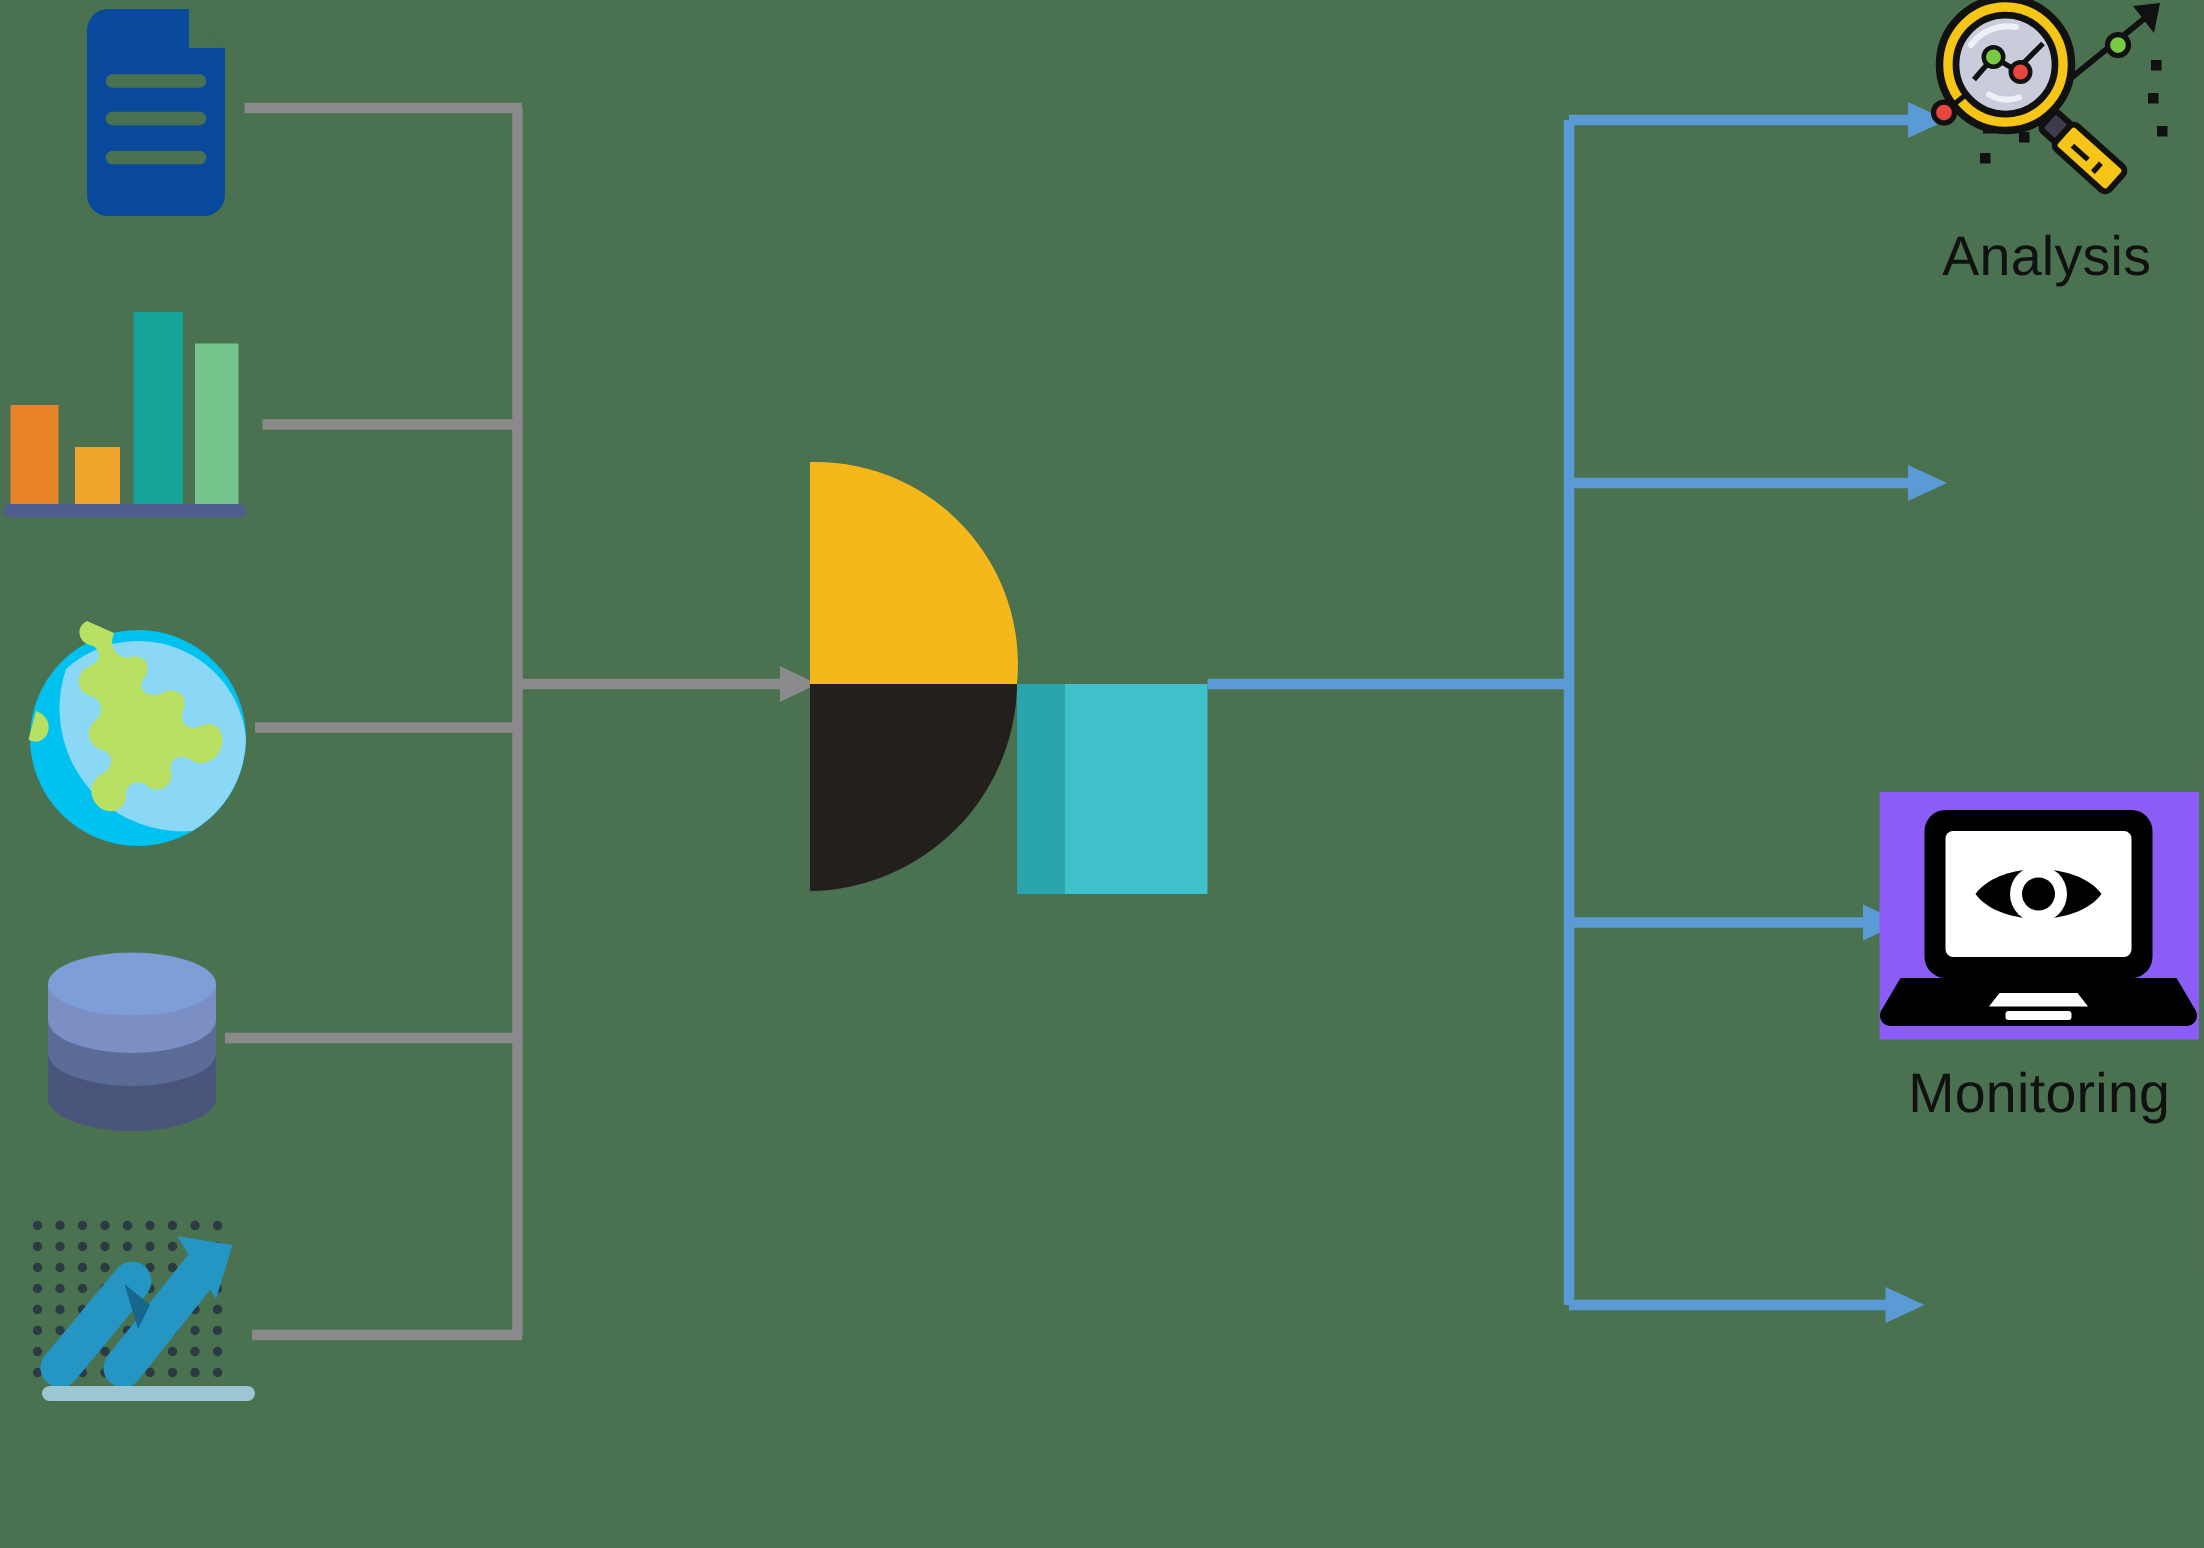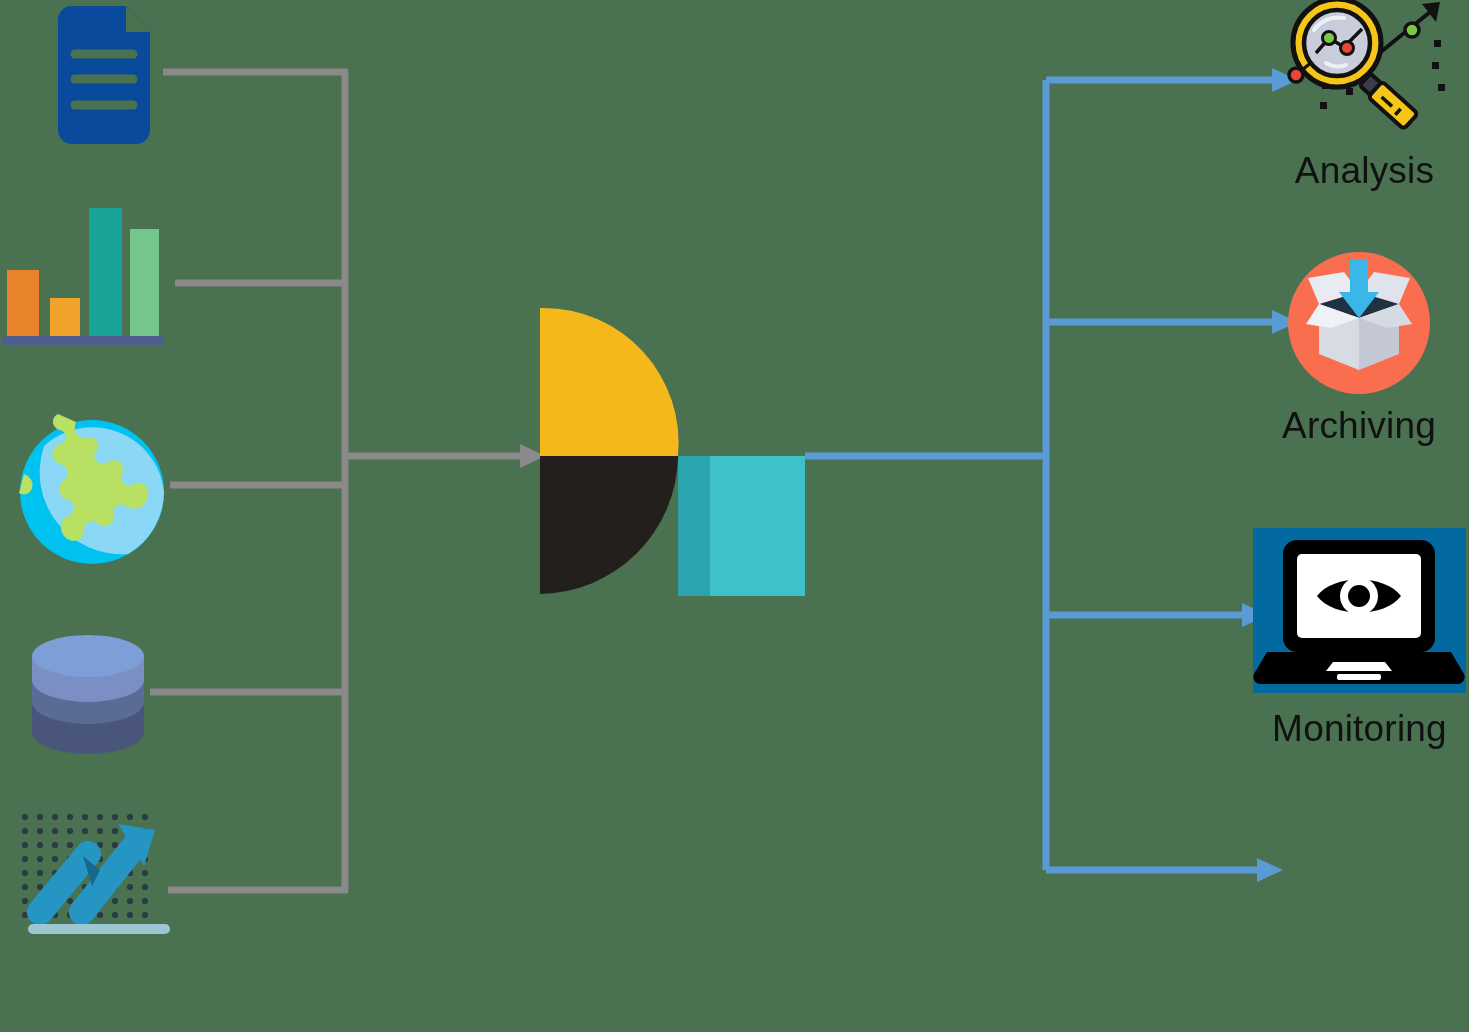--- a/index.html
+++ b/index.html
@@ -173,41 +173,22 @@
         <polyline points="34,53 47,38 62,47 80,29" stroke="#111" stroke-width="3.5" fill="none"></polyline>
         <circle cx="47" cy="38" r="6.5" fill="#7ac943" stroke="#111" stroke-width="3"></circle>
         <circle cx="65" cy="48" r="6.5" fill="#e8453c" stroke="#111" stroke-width="3"></circle>
         <circle cx="14" cy="75" r="7" fill="#e8453c" stroke="#111" stroke-width="3.5"></circle>
         <line x1="20" y1="70" x2="30" y2="62" stroke="#111" stroke-width="3.5"></line>
       </g>
     </svg>
     <div class="lbl" style="left:-30px;top:150px;width:225px;">Analysis</div>
   </div>
 
-  <div class="node" style="left:1286px;top:250px;width:146px;height:146px;">
-    <svg viewBox="0 0 146 146" width="146" height="146">
-      <g>
-        <circle cx="73" cy="73" r="71" fill="#fa6e50"></circle>
-        <polygon points="33,54 73,42 113,54 73,68" fill="#1f3243"></polygon>
-        <polygon points="33,54 73,68 73,120 33,104" fill="#d7dbe3"></polygon>
-        <polygon points="113,54 73,68 73,120 113,104" fill="#c3c8d4"></polygon>
-        <polygon points="33,54 22,28 58,22 73,42" fill="#e8ecf2"></polygon>
-        <polygon points="113,54 124,28 88,22 73,42" fill="#dfe4ec"></polygon>
-        <polygon points="33,54 20,74 45,78 73,68" fill="#eef1f6"></polygon>
-        <polygon points="113,54 126,74 101,78 73,68" fill="#d5dae3"></polygon>
-        <g fill="#3bb6e8">
-          <rect x="64" y="10" width="18" height="36"></rect>
-          <polygon points="53,42 93,42 73,68"></polygon>
-        </g>
-      </g>
-    </svg>
-    <div class="lbl" style="left:-40px;top:155px;width:226px;">Archiving</div>
-  </div>
-
-  <div class="node" style="left:1253px;top:528px;width:213px;height:165px;background:#0369a1;">
+
+  <div class="node" style="left:1253px;top:528px;width:213px;height:165px;background:#8b5cf6;">
     <svg viewBox="0 0 213 165" width="213" height="165">
       <g>
         <rect x="30" y="12" width="152" height="112" rx="14" fill="#000"></rect>
         <rect x="44" y="26" width="124" height="84" rx="5" fill="#fff"></rect>
         <path d="M14 124h184l13 22a7 7 0 0 1-6 10H7a7 7 0 0 1-6-10z" fill="#000"></path>
         <path d="M80 134h52l7 9H73z" fill="#fff"></path>
         <rect x="84" y="146" width="44" height="6" rx="2" fill="#fff"></rect>
         <path d="M64 68c16-22 68-22 84 0-16 22-68 22-84 0z" fill="#000"></path>
         <circle cx="106" cy="68" r="19" fill="#fff"></circle>
         <circle cx="106" cy="68" r="11" fill="#000"></circle>

